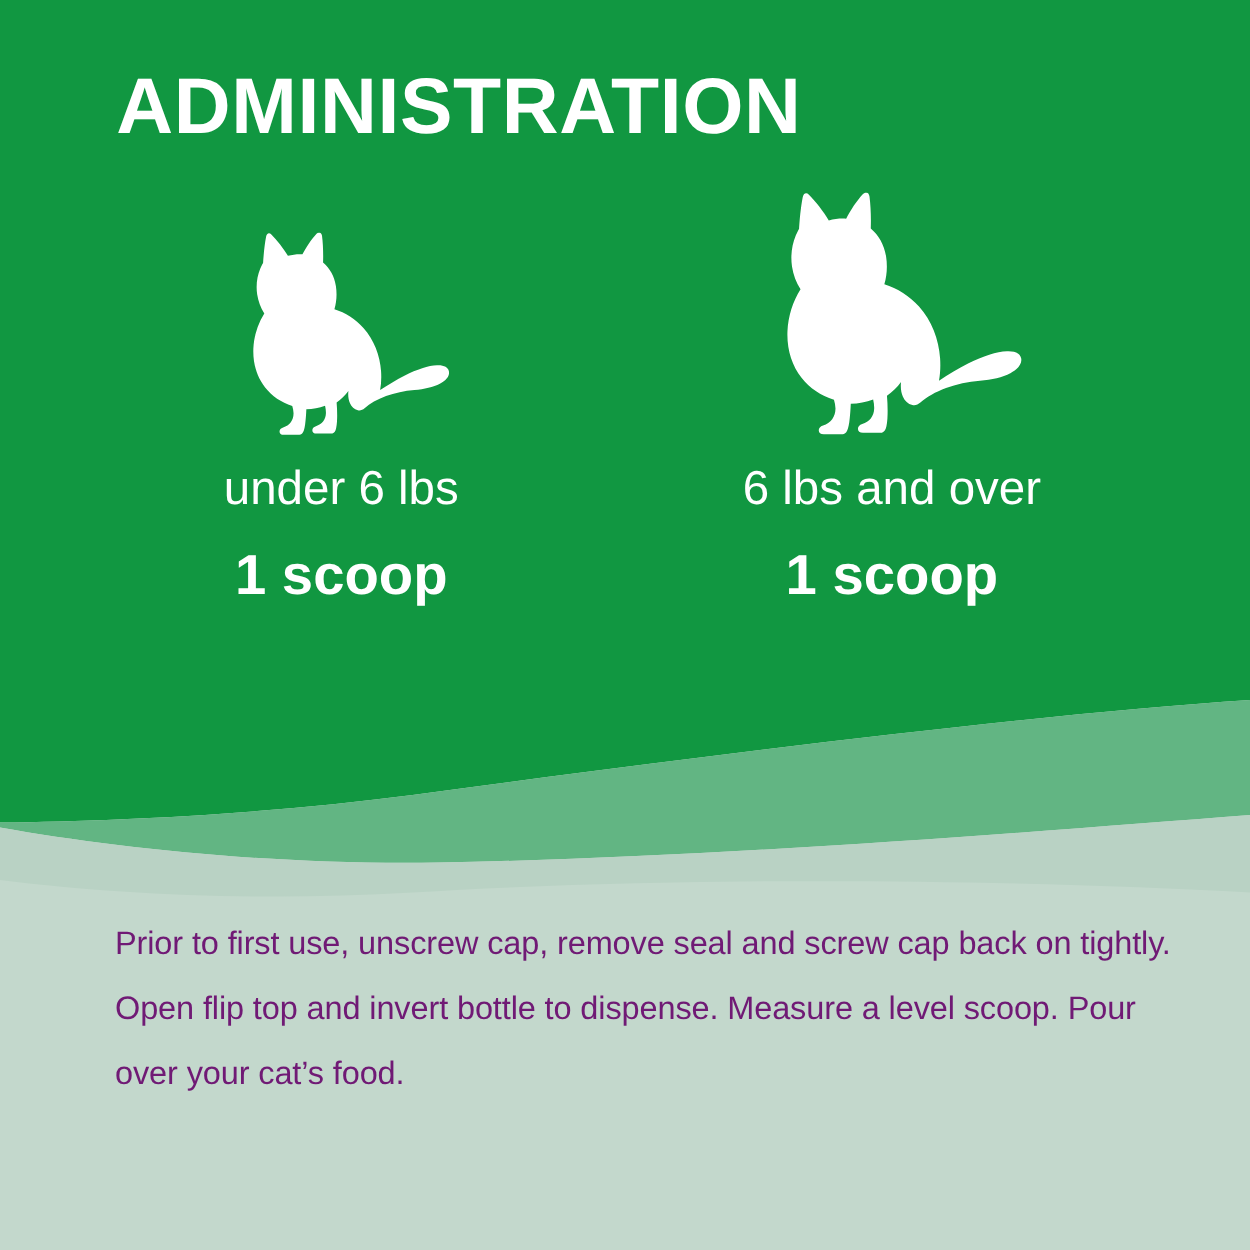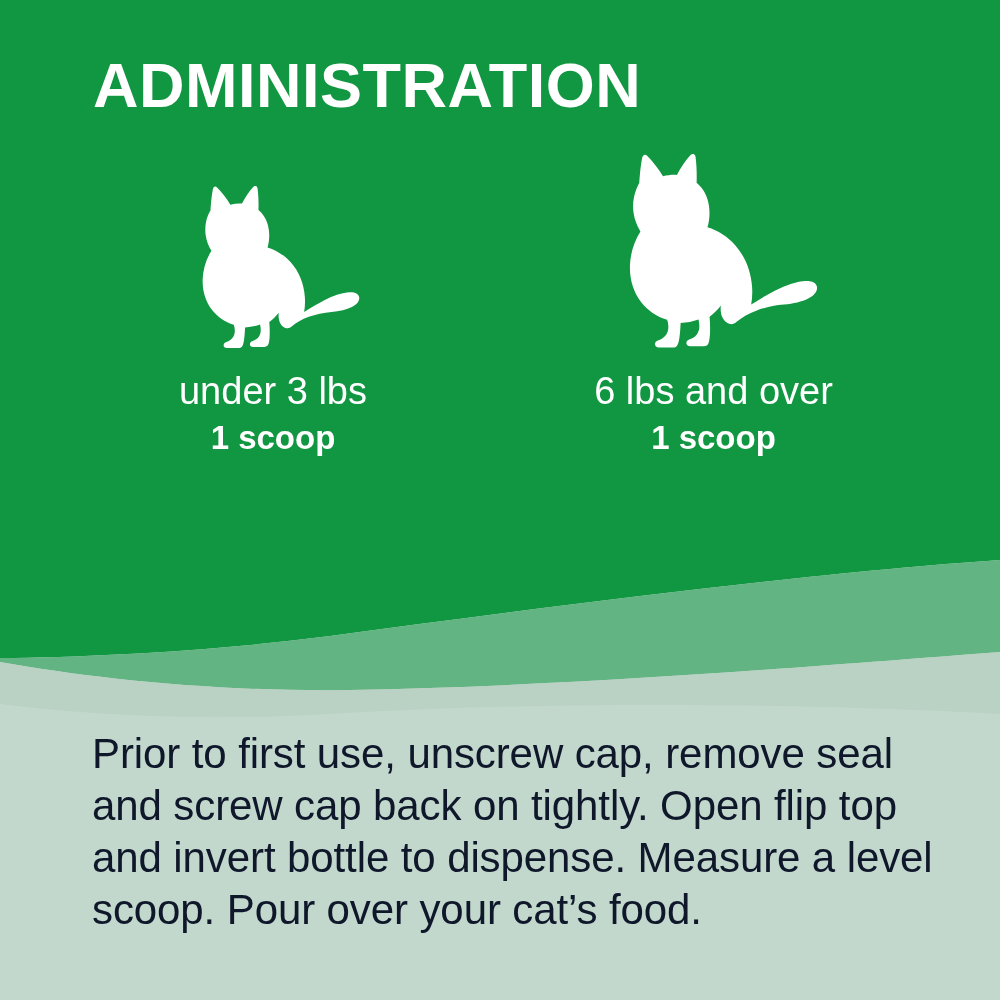--- a/index.html
+++ b/index.html
@@ -91,26 +91,26 @@
     line-height:1.08;
     white-space:nowrap;
     text-align:center;
   }
 
   #dosage-column-small .dosage-weight { margin-top:21px; }
   #dosage-column-large .dosage-weight { margin-top:21px; }
 
   .dosage-amount {
     color:#ffffff;
-    font-size:33px;
+    font-size:45px;
     font-weight:bold;
     line-height:1.26;
     white-space:nowrap;
     text-align:center;
-    margin-top:5px;
+    margin-top:20px;
   }
 
   .dosage-frequency {
     color:#ffffff;
     font-size:45px;
     font-weight:bold;
     line-height:1.26;
     white-space:nowrap;
     text-align:center;
   }
@@ -118,22 +118,22 @@
   
   #instructions-block {
     position:absolute;
     left:92px;
     top:728px;
     width:846px;
     z-index:2;
   }
 
   #instructions-text {
-    color:#0f172a;
-    font-size:42px;
+    color:#701a75;
+    font-size:26px;
     font-weight:normal;
     line-height:52px;
     letter-spacing:-0.1px;
   }
 </style>
 </head>
 <body>
 
 <div id="panel">
 
@@ -207,21 +207,21 @@
                    c-0.1-2.2-0.5-4.5-1.2-6.7
                    c-10.5-3.4-19.4-9.4-25.8-17.6
                    c-7.8-10-11.8-23-11.2-37
                    c0.5-11.8 4.2-23.5 10.4-33.4
                    c-3.5-5.4-5.8-11.6-6.8-18.2
                    c-1.2-8.4-0.2-17 3-24.6
                    c2.6-6.2 6.6-11.4 11.5-15.2 Z"></path>
         </svg>
       </div>
 
-      <div class="dosage-weight">under 3 lbs</div>
+      <div class="dosage-weight">under 6 lbs</div>
       <div class="dosage-amount">1 scoop</div>
     </div>
 
     <div id="dosage-column-large" class="dosage-column">
 
       <div id="cat-large-figure" class="cat-figure">
         <svg class="cat-silhouette" width="258" height="196" viewBox="0 0 230 195">
           <path fill="#ffffff" d="M40.5,31.5
                    c0.5-9.5 1.5-20 3-27.5 c0.6-3.2 2.8-4.4 5-2.2
                    c5.5 5.6 11.5 13.2 15.8 20.4

